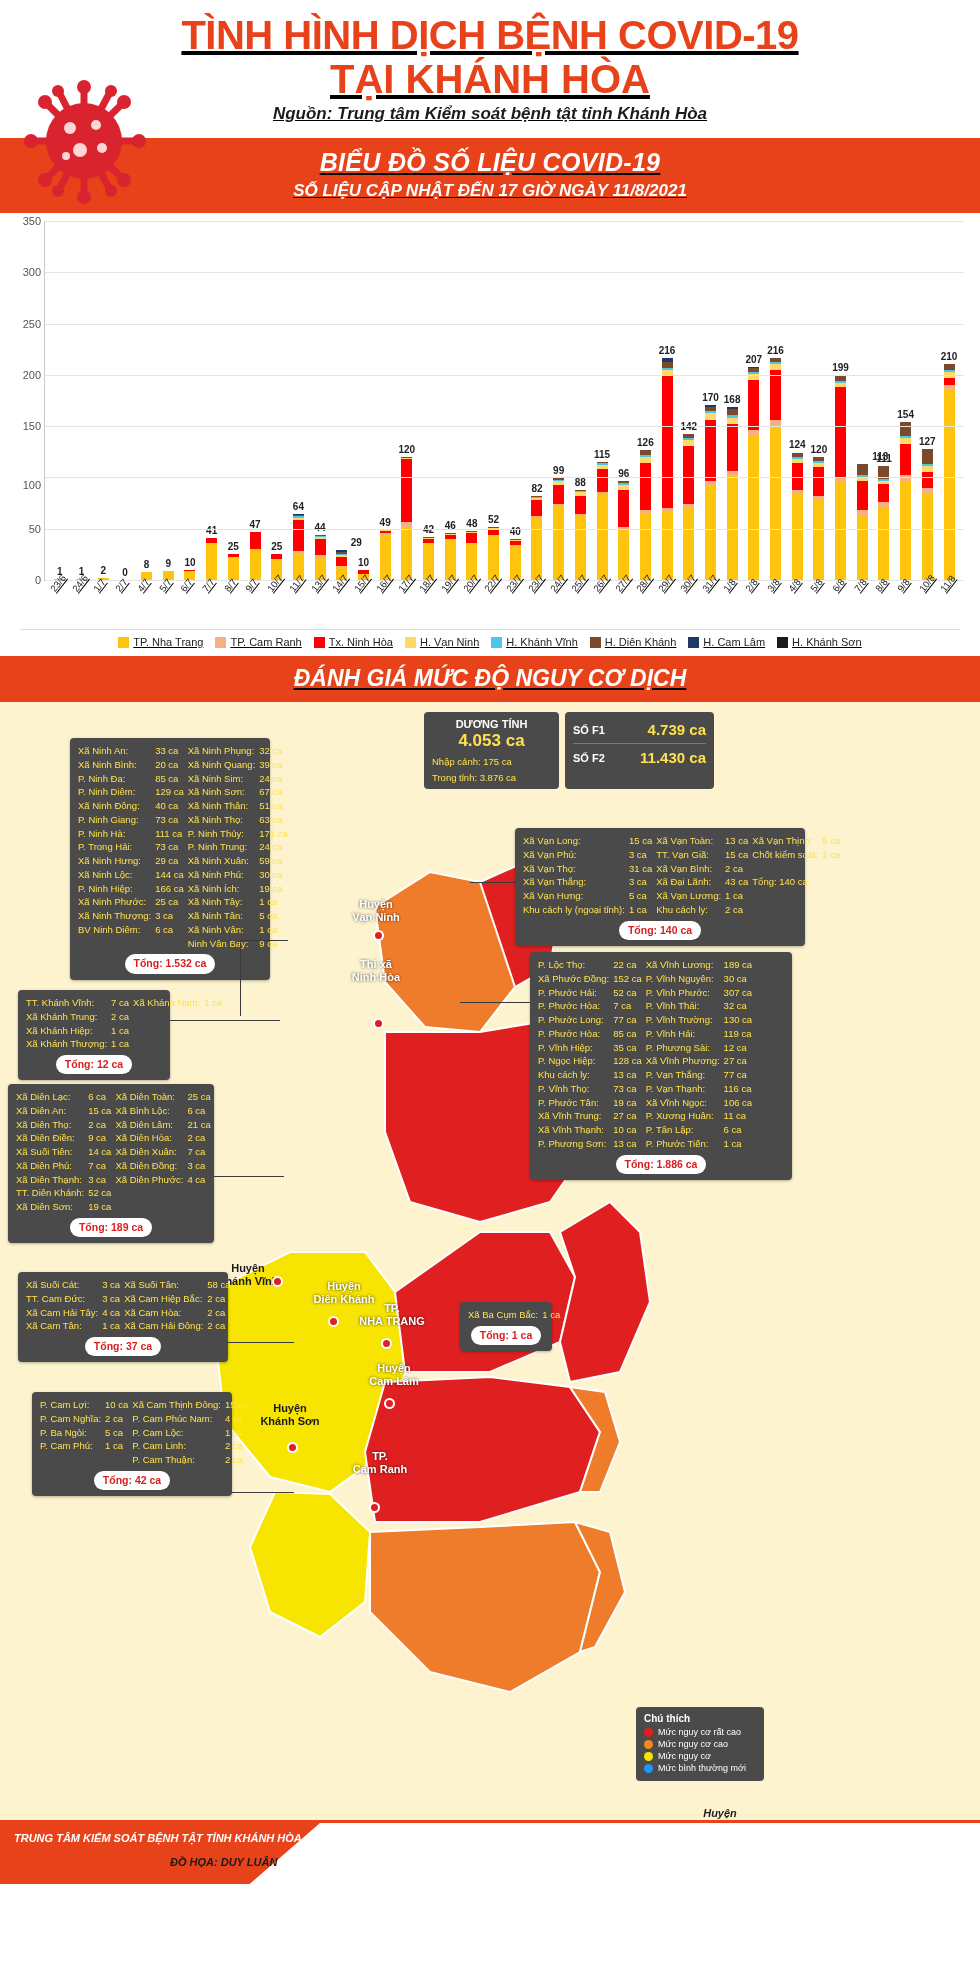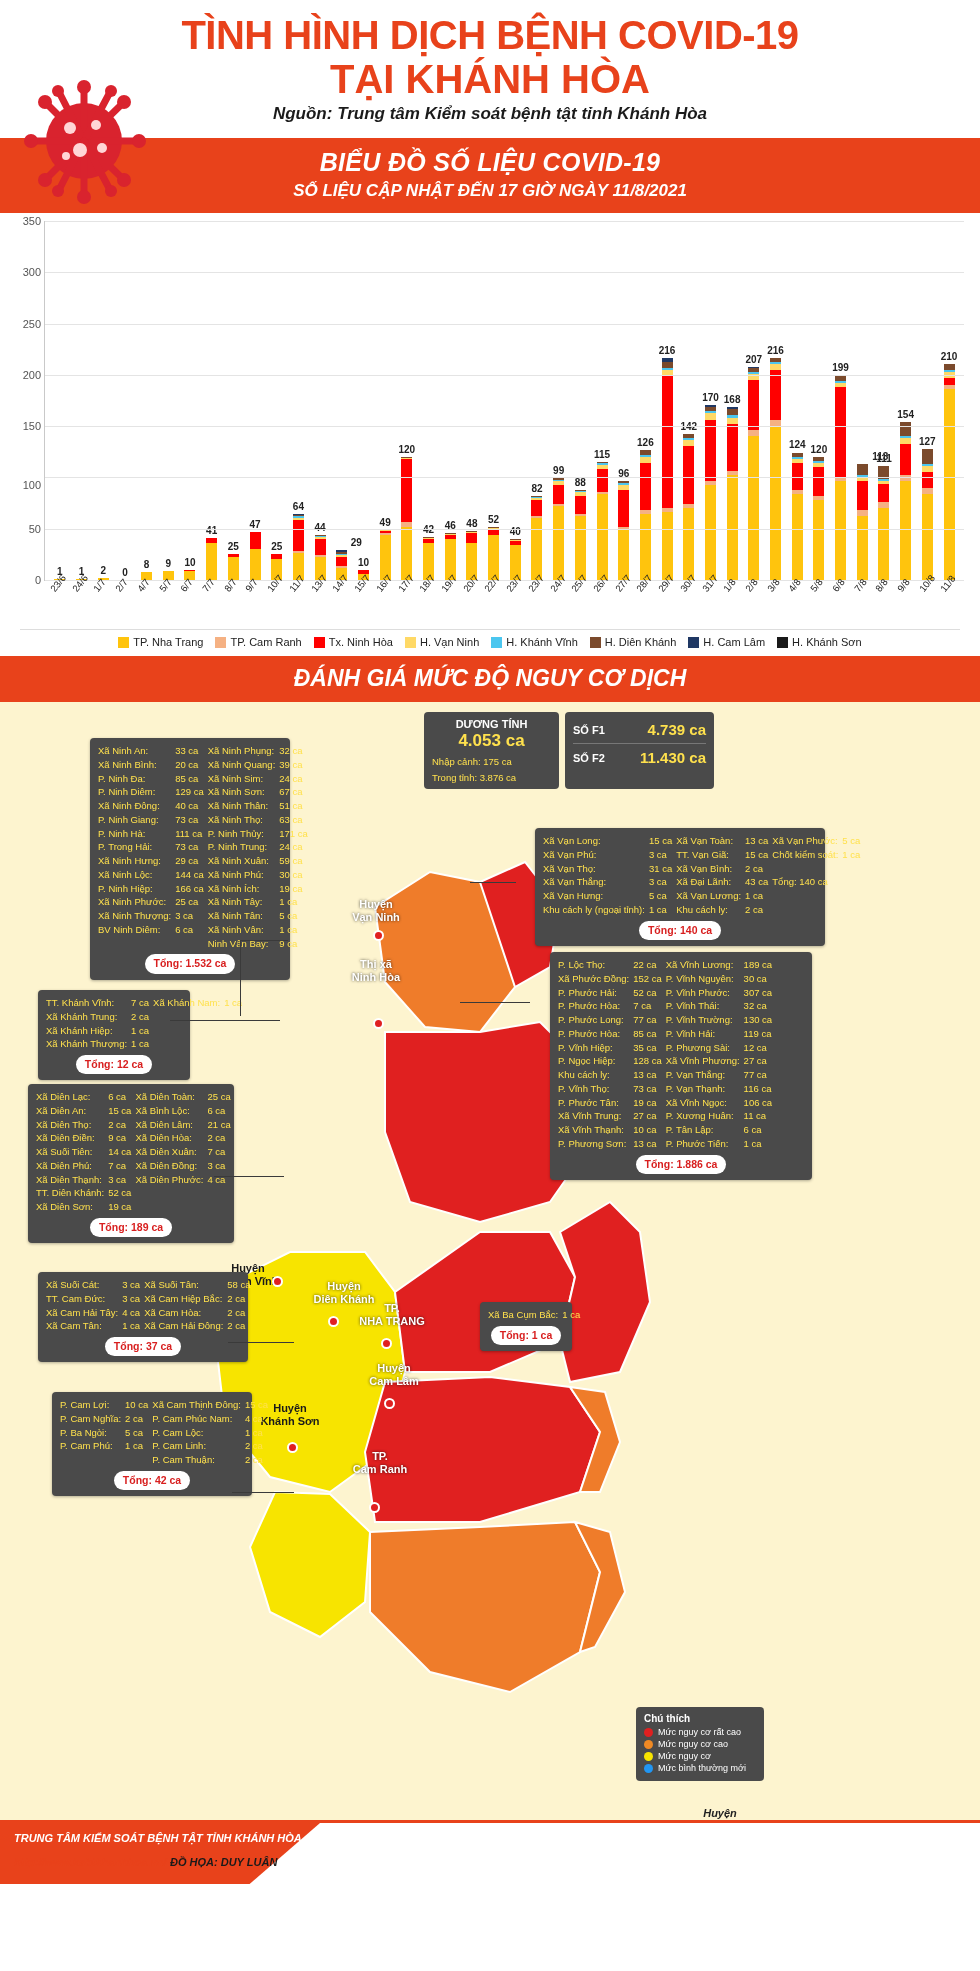--- a/index.html
+++ b/index.html
@@ -4,21 +4,21 @@
 <style>
   * { box-sizing: border-box; }
   html, body { margin:0; padding:0; }
   body {
     width: 980px; height: 1971px;
     font-family: "Liberation Sans", sans-serif;
     background: #ffffff;
     position: relative;
     overflow: hidden;
   }
-  .page { width:980px; height:1971px; position:relative; background:#fff; }
+  .page { width:980px; height:1971px; position:relative; background:#fff;text-decoration:underline; }
 
   
   .header {
     position:relative;
     padding: 14px 0 6px 0;
     text-align:center;
   }
   .title1 {
     color:#e8421b;
     font-weight:bold;
@@ -142,21 +142,20 @@
 
   .infobox {
     position:absolute;
     background:#4a4a4a;
     color:#ffe14d;
     border-radius:4px;
     padding:6px 8px;
     font-size:9.5px;
     line-height:1.45;
     box-shadow:0 1px 3px rgba(0,0,0,.3);
-    margin-left:20px;
   }
   .infobox table { border-collapse:collapse; }
   .infobox td { padding:0 4px 0 0; white-space:nowrap; font-size:9.5px; color:#ffe14d; }
   .infobox td.num { color:#ffe14d; }
   .total-pill {
     display:inline-block;
     background:#fff;
     color:#d81f1f;
     border-radius:12px;
     padding:2px 9px;
@@ -990,21 +989,21 @@
         <div class="total-row"><span class="total-pill">Tổng: 1.532 ca</span></div>
       </div>
     <div class="infobox" id="box-van-ninh" style="left:515px; top:126px; width:290px;">
         <table>
           <tbody>
             <tr>
               <td class="num">Xã Vạn Long:</td>
               <td class="num">15 ca</td>
               <td class="num">Xã Vạn Toàn:</td>
               <td class="num">13 ca</td>
-              <td class="num">Xã Vạn Phước:</td>
+              <td class="num">Xã Vạn Thịnh:</td>
               <td class="num">5 ca</td>
             </tr>
             <tr>
               <td class="num">Xã Vạn Phú:</td>
               <td class="num">3 ca</td>
               <td class="num">TT. Vạn Giã:</td>
               <td class="num">15 ca</td>
               <td class="num">Chốt kiểm soát:</td>
               <td class="num">1 ca</td>
             </tr>

